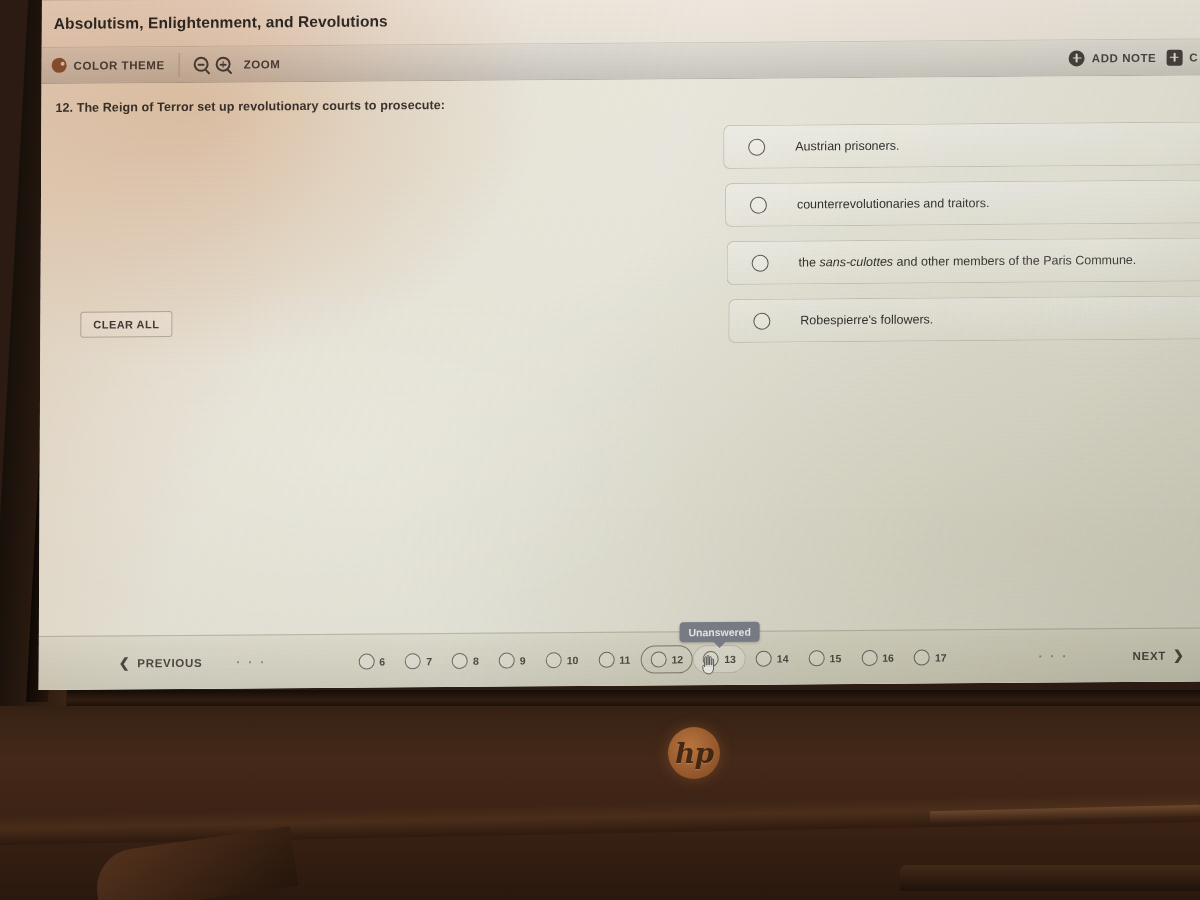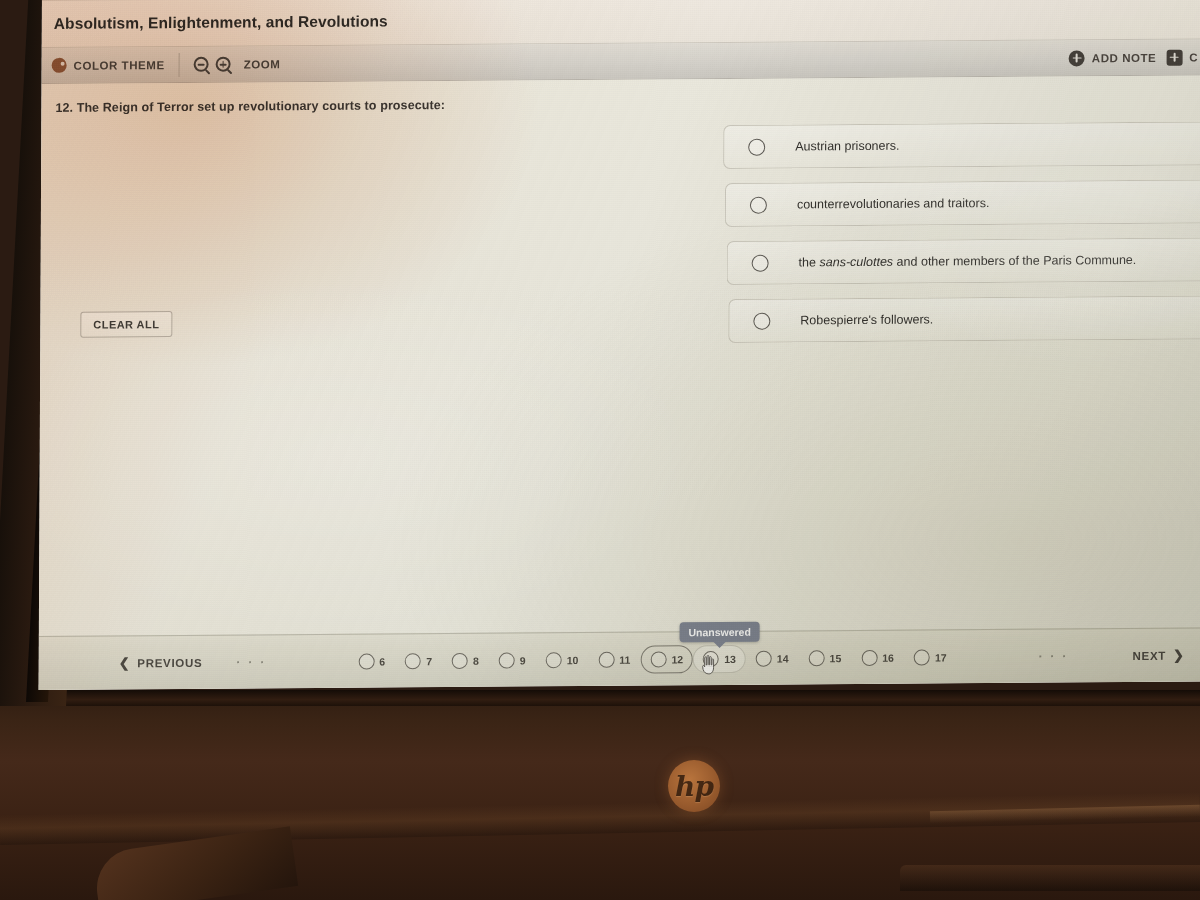--- a/index.html
+++ b/index.html
@@ -44,21 +44,21 @@
     background:linear-gradient(180deg,rgba(150,100,60,.18),rgba(0,0,0,.3));
     border-radius:6px 0 0 0;
   }
   .trackpad-edge {
     position:absolute; left:95px; top:840px; width:200px; height:60px;
     background:linear-gradient(150deg,#55331e 0%,#3b2313 55%,#24150c 100%);
     border-radius:40px 0 0 0;
     transform:rotate(-8deg);
   }
   .hp-logo {
-    position:absolute; left:668px; top:760px; width:52px; height:52px;
+    position:absolute; left:668px; top:727px; width:52px; height:52px;
     border-radius:50%;
     background:radial-gradient(circle at 42% 38%, #b8743d 0%, #9a5c2e 55%, #7d4722 100%);
     box-shadow:0 0 14px rgba(180,110,55,.35);
     display:flex; align-items:center; justify-content:center;
   }
   .hp-logo span {
     font-family:"DejaVu Serif", serif;
     font-style:italic; font-weight:700; font-size:28px;
     color:#2e1a0c; letter-spacing:-1px; opacity:.82;
     text-shadow:0 1px 1px rgba(255,210,160,.25);

